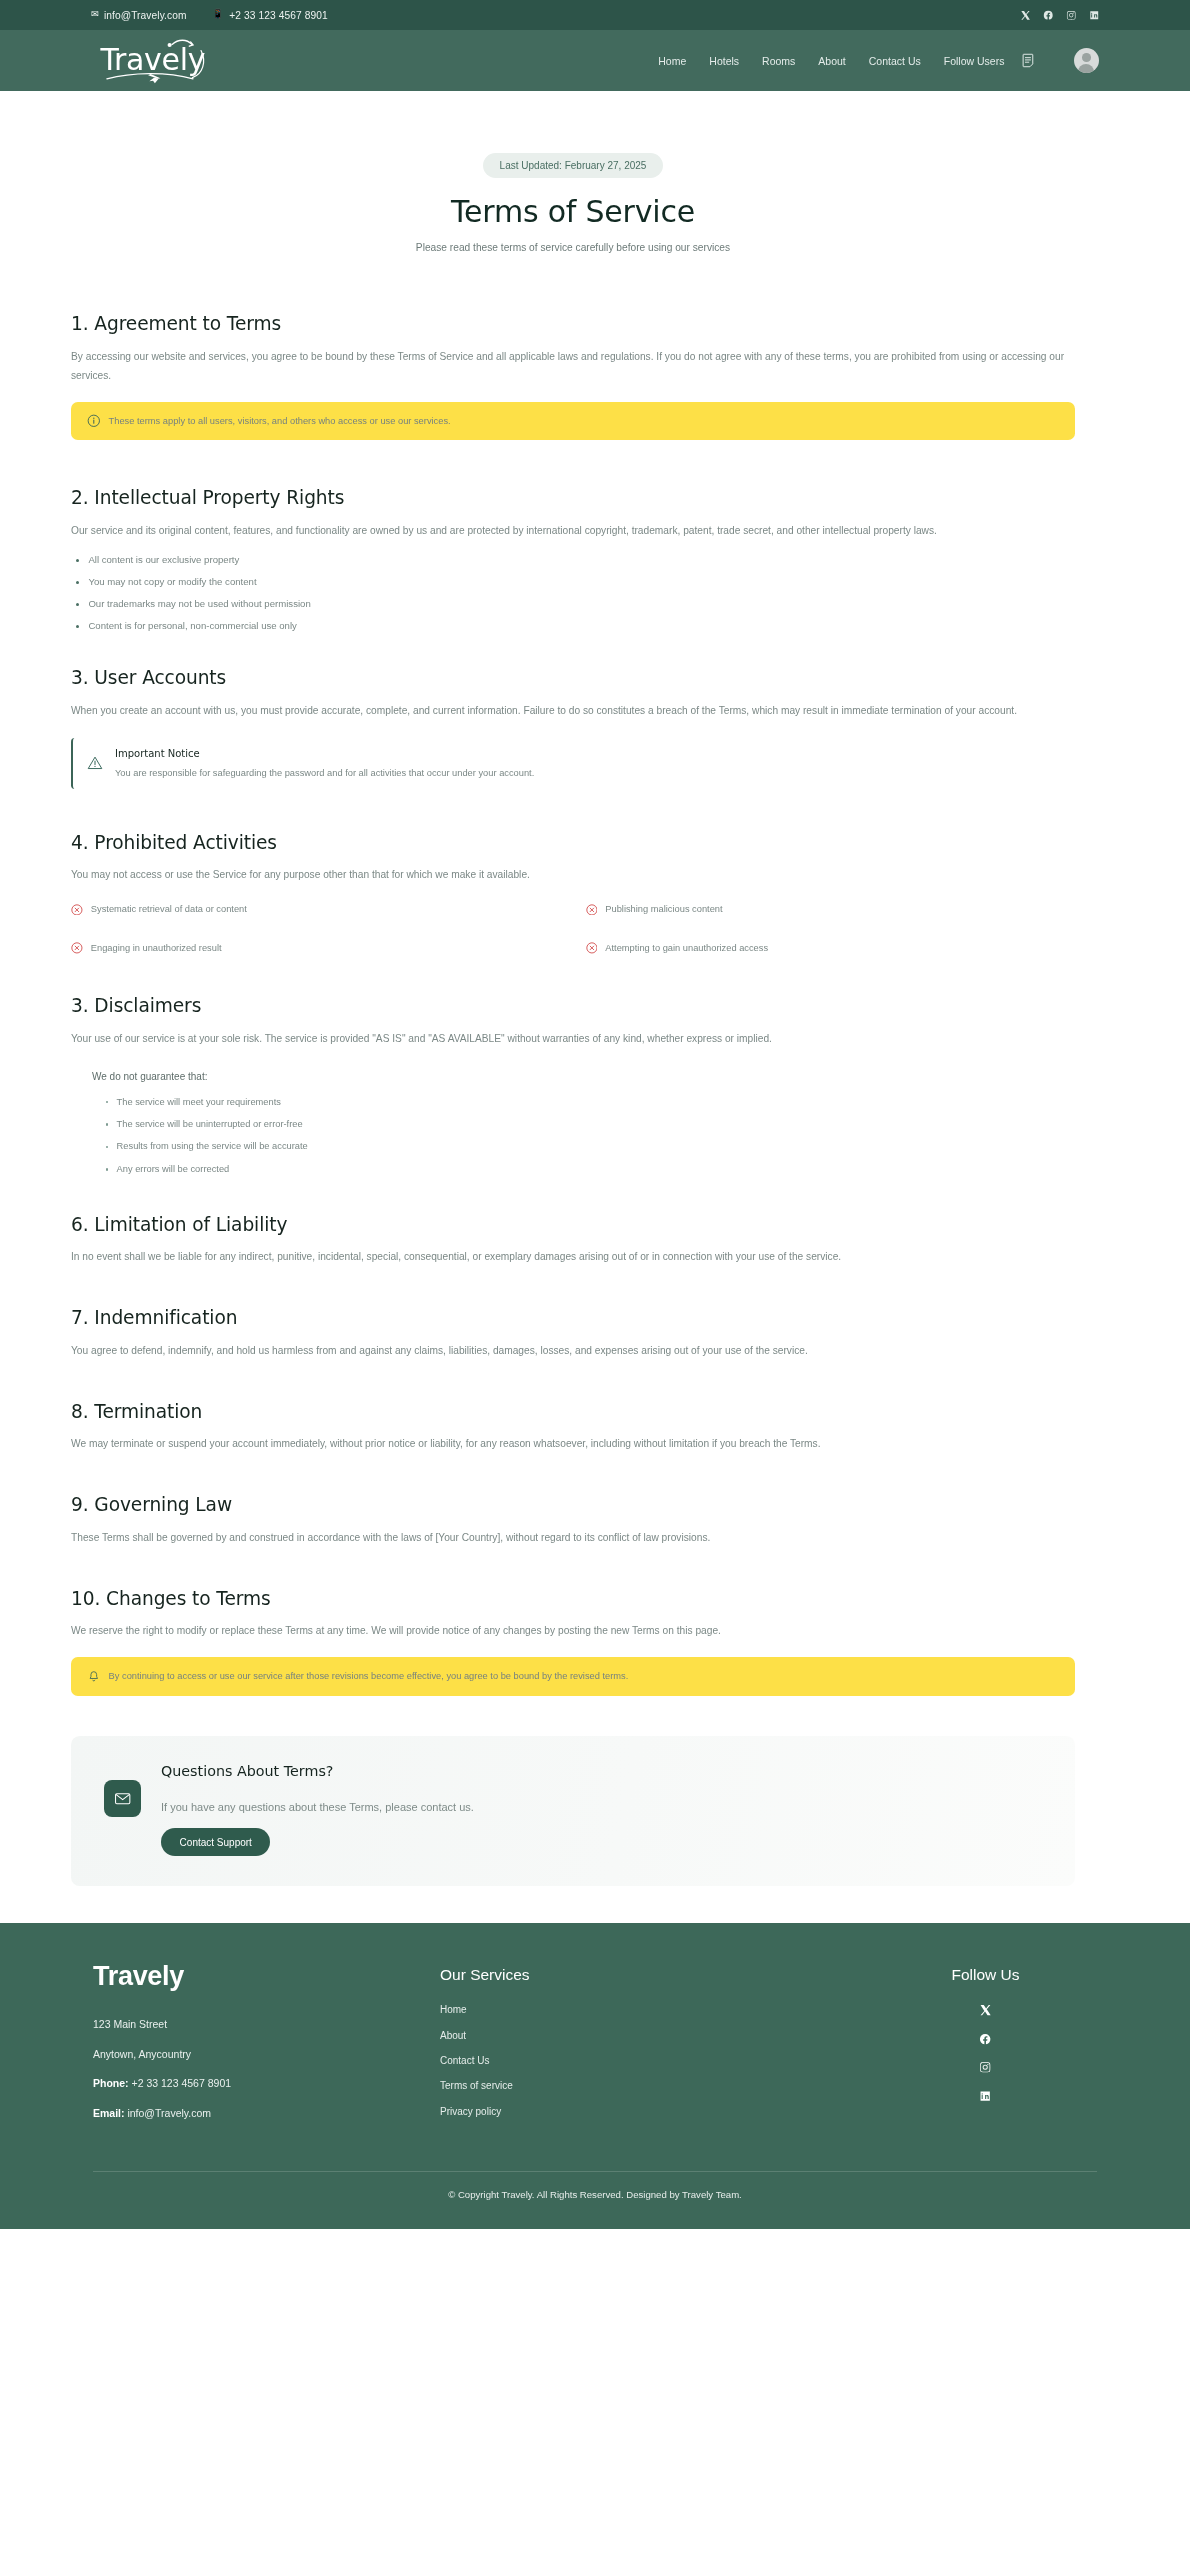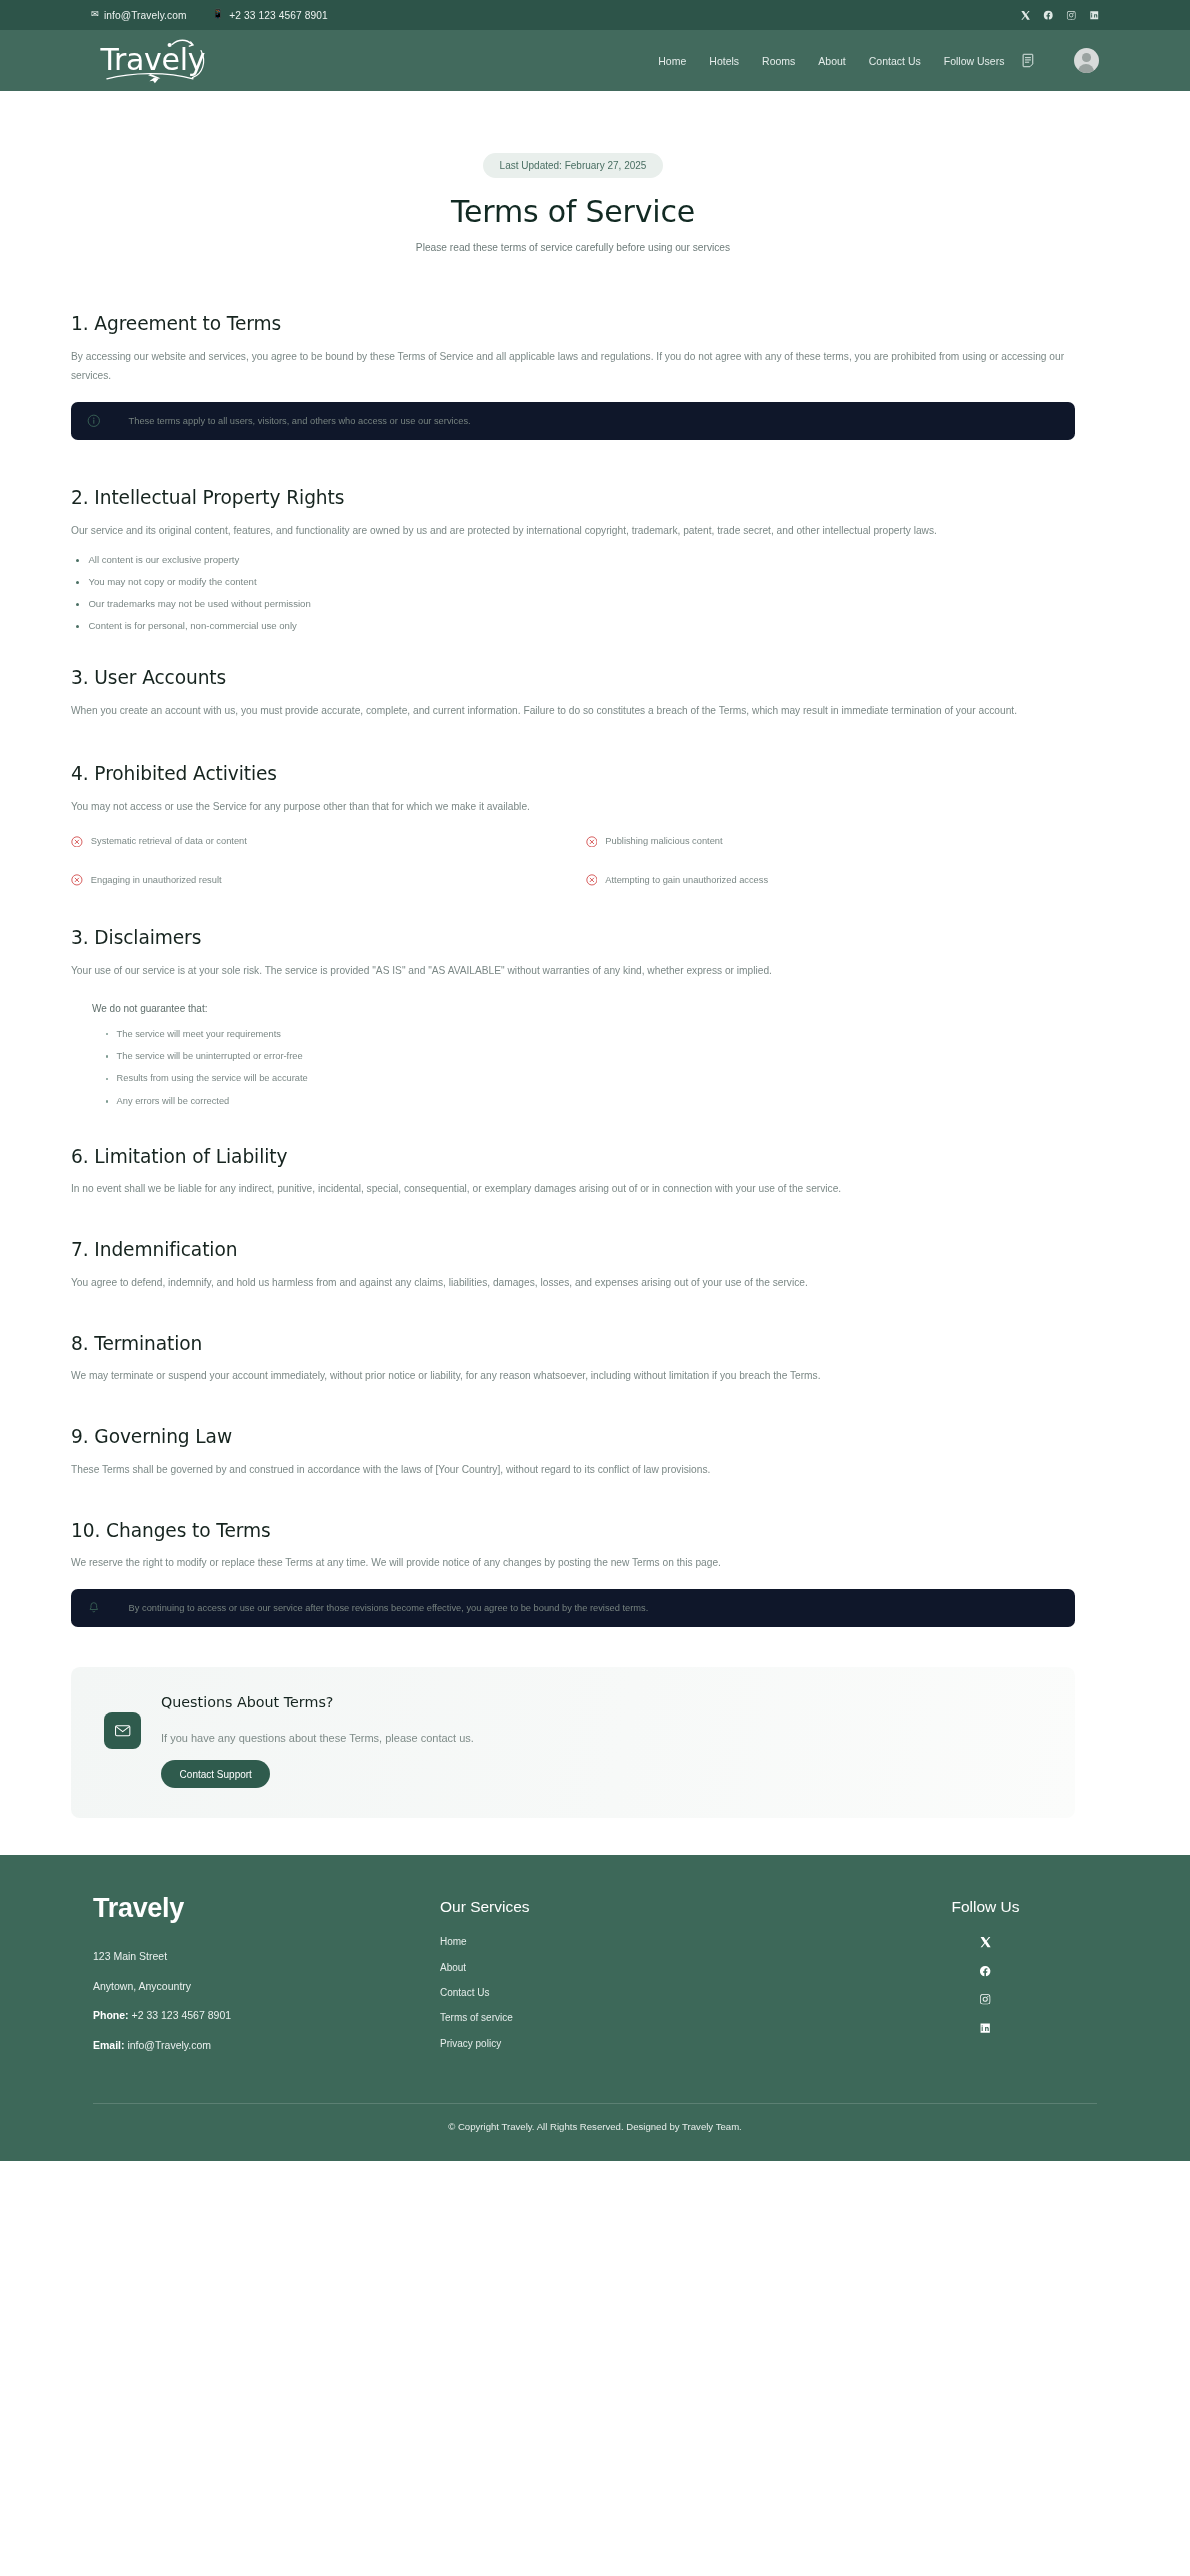--- a/index.html
+++ b/index.html
@@ -83,22 +83,22 @@
     font-size: 18.6px; color: #16241f; font-weight: 400;
     font-family: "DejaVu Sans", sans-serif;
     margin: 0 0 13.6px 0; letter-spacing: -0.1px;
   }
   p.para {
     font-size: 10.2px; color: #7b8886; line-height: 1.85; max-width: 1001px;
   }
 
   
   .infobox {
-    background: #0f172a; border-radius: 6.8px;
-    padding: 12.4px 16px; display: flex; align-items: center; gap: 28px;
+    background: #fde047; border-radius: 6.8px;
+    padding: 12.4px 16px; display: flex; align-items: center; gap: 8px;
     margin-top: 16px;
   }
   .infobox .ib-ico { flex: 0 0 auto; width: 13.6px; height: 13.6px; }
   .infobox .ib-ico svg { width: 100%; height: 100%; display: block; }
   .infobox .ib-txt { font-size: 9.3px; color: #76827f; }
 
   
   ul.bullets { list-style: none; margin-top: 13.6px; }
   ul.bullets li {
     position: relative; padding-left: 17.4px; margin-bottom: 11px;
@@ -300,20 +300,33 @@
         <li>All content is our exclusive property</li>
         <li>You may not copy or modify the content</li>
         <li>Our trademarks may not be used without permission</li>
         <li>Content is for personal, non-commercial use only</li>
       </ul>
     </section>
 
     <section class="block" style="margin-top:36px">
       <h2 class="sec-title">3. User Accounts</h2>
       <p class="para">When you create an account with us, you must provide accurate, complete, and current information. Failure to do so constitutes a breach of the Terms, which may result in immediate termination of your account.</p>
+      <div class="notice">
+        <span class="notice-ico">
+          <svg viewBox="0 0 26 26">
+              <path d="M13 3.5L24 22H2L13 3.5z" fill="none" stroke="#2f6054" stroke-width="1.5" stroke-linejoin="round"></path>
+              <path d="M13 10v5.5" stroke="#2f6054" stroke-width="1.6" stroke-linecap="round"></path>
+              <circle cx="13" cy="18.4" r="1.05" fill="#2f6054"></circle>
+            </svg>
+        </span>
+        <div>
+          <div class="notice-title">Important Notice</div>
+          <div class="notice-body">You are responsible for safeguarding the password and for all activities that occur under your account.</div>
+        </div>
+      </div>
     </section>
 
     <section class="block" style="margin-top:43px">
       <h2 class="sec-title">4. Prohibited Activities</h2>
       <p class="para">You may not access or use the Service for any purpose other than that for which we make it available.</p>
       <div class="grid2">
         <div class="gitem">
           <span class="x-ico">
               <svg viewBox="0 0 20 20">
                 <circle cx="10" cy="10" r="8.6" fill="none" stroke="#cf3b3b" stroke-width="1.4"></circle>

